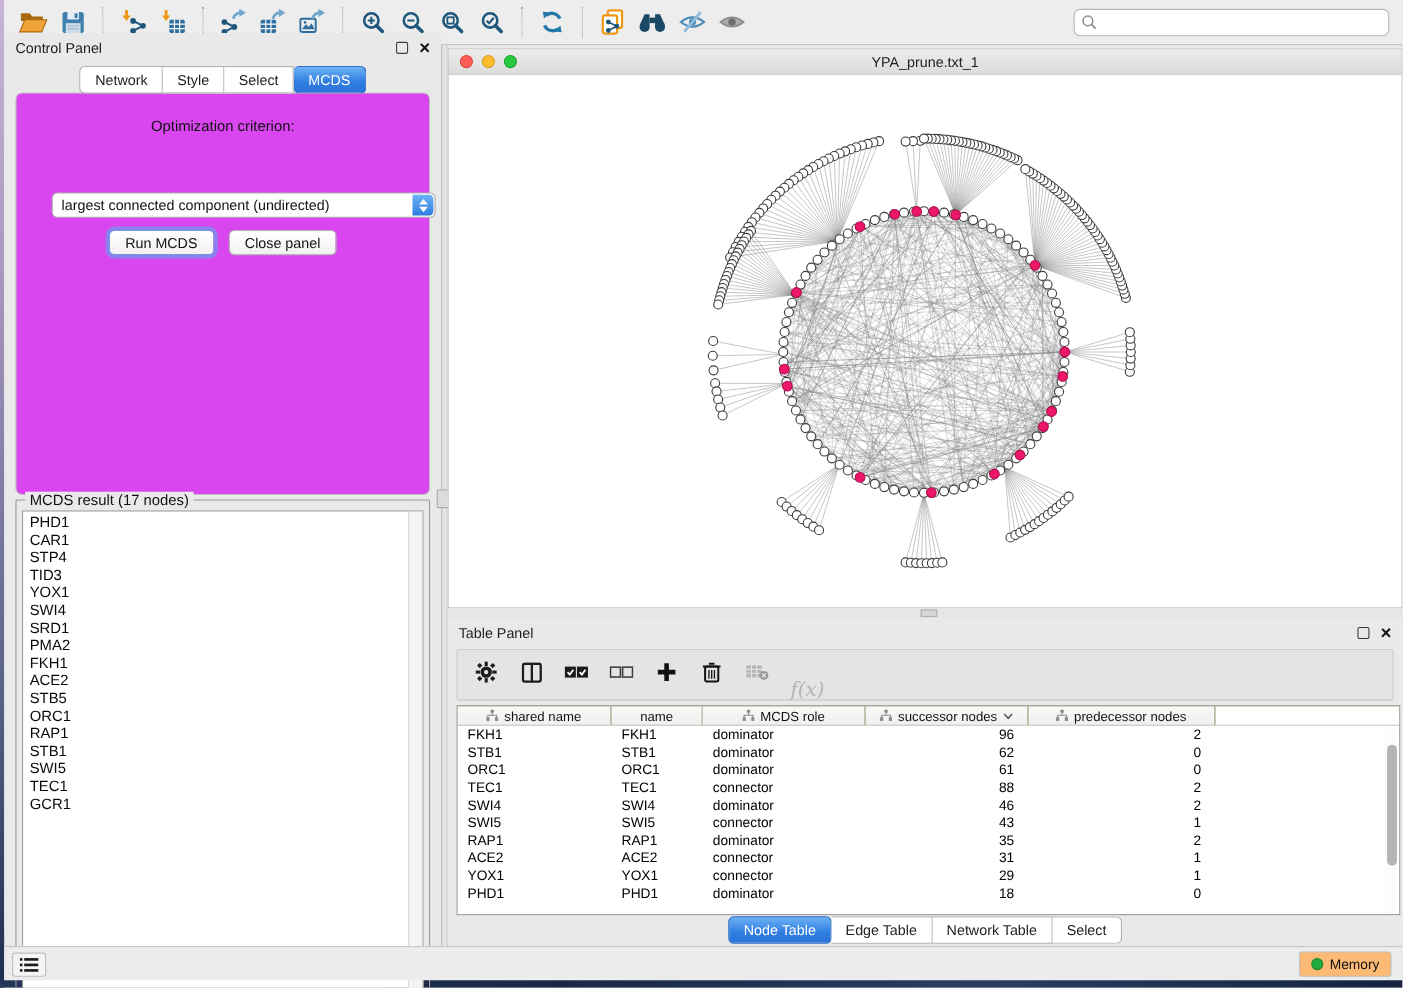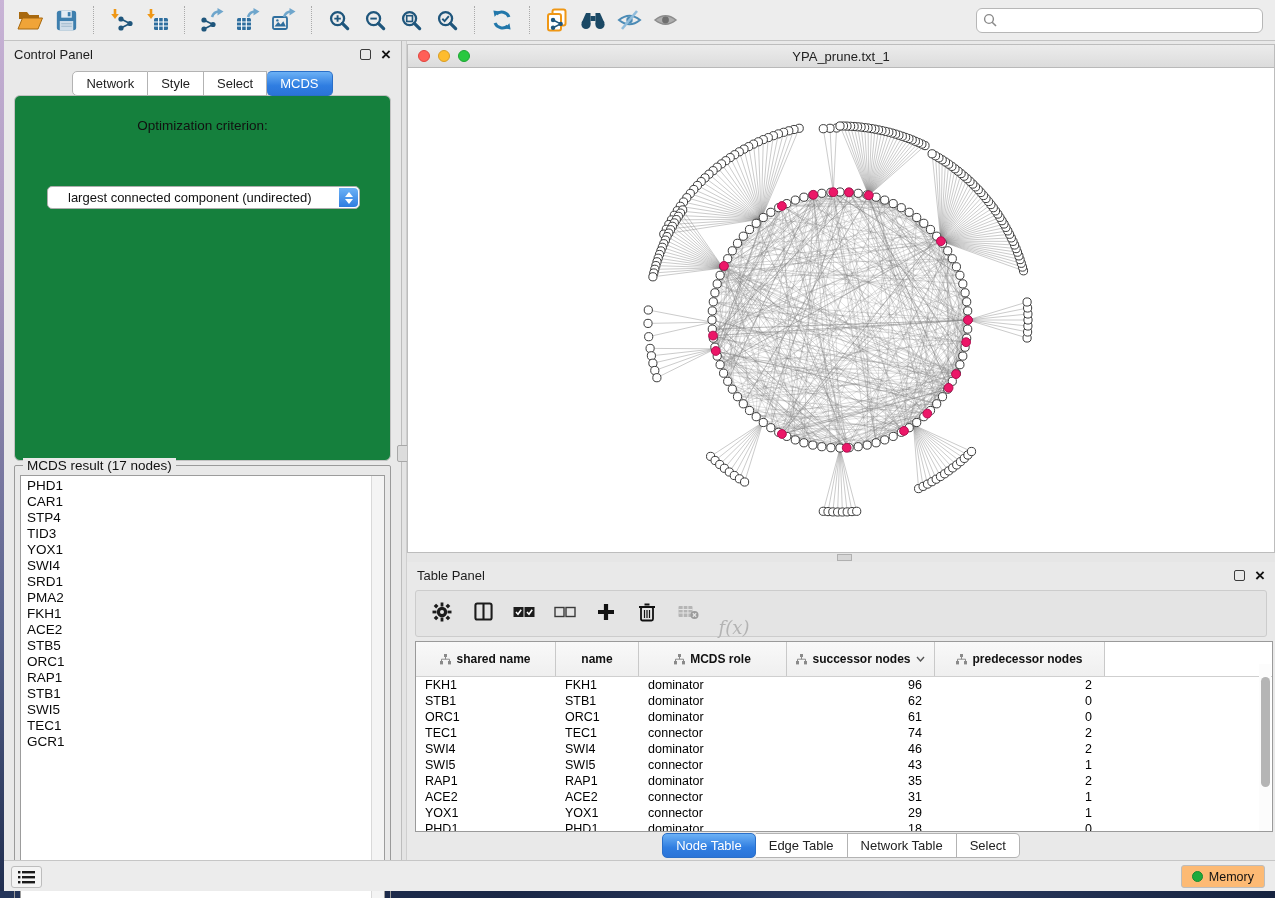--- a/index.html
+++ b/index.html
@@ -19,41 +19,41 @@
     border-bottom:1px solid #c3c3c3; display:flex; align-items:center; padding-left:8px; }
   .tbtn { width:36px; height:34px; display:flex; align-items:center; justify-content:center; cursor:default; }
   .tbtn .icon { display:flex; }
   .tsep { width:1px; height:28px; border-left:1px dotted #aaa; margin:0 9px; }
   #search-wrap { position:absolute; right:12px; top:8px; width:287px; height:25px; background:#fff;
     border:1px solid #b7b7b7; border-radius:6px; display:flex; align-items:center; padding-left:6px; }
   #search-wrap svg { flex:none; }
   #search-input { border:none; outline:none; flex:1; height:20px; font-size:13px; background:transparent; padding-left:4px; }
 
   
-  #control-panel { position:absolute; left:0; top:41px; width:397px; height:819px; background:#e9e9e9; }
+  #control-panel { position:absolute; left:0; top:30px; width:397px; height:819px; background:#e9e9e9; }
   .panel-titlebar { height:26px; display:flex; align-items:center; padding:0 10px; font-size:13px; color:#1d1d1d; }
   .panel-titlebar .spacer { flex:1; }
   .float-icon { width:11px; height:11px; border:1.6px solid #3c3c3c; border-radius:2px; margin-right:10px; }
   .close-icon { font-size:17px; font-weight:bold; color:#111; line-height:11px; }
 
   #cp-tabs { position:absolute; left:0; top:30px; width:397px; text-align:center; z-index:3; }
   .seg { display:inline-flex; }
   .seg .tab { background:#fff; border:1px solid #b3b3b3; border-left:none; padding:4px 13px;
     font-size:13px; color:#222; cursor:default; }
   .seg .tab:first-child { border-left:1px solid #b3b3b3; border-radius:5px 0 0 5px; }
   .seg .tab:last-child { border-radius:0 5px 5px 0; }
   .seg .tab.selected { background:linear-gradient(#6cb1f5,#2f7de1 60%,#2a74d8); border-color:#2a6fc8;
     color:#fff; border-radius:5px; }
 
-  #cp-box { position:absolute; left:10px; top:54px; width:377px; height:366px; background:#15803d;
+  #cp-box { position:absolute; left:10px; top:54px; width:377px; height:366px; background:#d946ef;
     border:1px solid #c2c2c2; border-radius:6px; }
   #opt-label { text-align:center; margin-top:22px; font-size:13.5px; color:#111; }
-  #criterion { position:absolute; left:32px; top:90px; width:313px; height:23px; background:#fff;
+  #criterion { position:absolute; left:32px; top:90px; width:349px; height:23px; background:#fff;
     border:1px solid #adadad; border-radius:5px; font-size:13px; display:flex; align-items:center;
-    padding-left:20px; color:#111; }
+    padding-left:8px; color:#111; }
   #criterion .stepper { position:absolute; right:1px; top:1px; bottom:1px; width:19px;
     background:linear-gradient(#6db2f6,#2e7ce0); border-radius:0 4px 4px 0; display:flex;
     flex-direction:column; align-items:center; justify-content:center; gap:2px; }
   .arr-up { width:0; height:0; border-left:4px solid transparent; border-right:4px solid transparent; border-bottom:5px solid #fff; }
   .arr-dn { width:0; height:0; border-left:4px solid transparent; border-right:4px solid transparent; border-top:5px solid #fff; }
   #cp-buttons { position:absolute; top:124px; left:0; width:100%; display:flex; justify-content:center; gap:13px; }
   .mac-btn { background:linear-gradient(#ffffff,#f1f1f1); border:1px solid #b5b5b5; border-radius:5px;
     font-size:13px; padding:3px 14px; color:#111; }
   .mac-btn.focused { box-shadow:0 0 0 3px rgba(100,160,240,.65); border-color:#6a9fe0; }
 
@@ -88,21 +88,21 @@
 
   
   #table-panel { position:absolute; left:403px; top:562px; width:868px; height:296px; background:#e9e9e9; }
   #tp-toolbar { position:absolute; left:8px; top:28px; width:852px; height:47px; background:#e4e4e4;
     border:1px solid #cccccc; border-radius:3px; display:flex; align-items:center; padding-left:14px; gap:17px; }
   .tp-btn { width:24px; height:24px; display:flex; align-items:center; justify-content:center; }
   .fx-label { font-family:"DejaVu Serif", serif; font-style:italic; font-size:18px; color:#b3b3b3; }
 
   #node-table { position:absolute; left:8px; top:79px; width:858px; height:191px; background:#fff;
     border:1px solid #9a9a9a; overflow:hidden; }
-  #nt-header { display:flex; height:35px; border-bottom:1px solid #cfcfcf; background:#4d7c0f;font-weight:bold; }
+  #nt-header { display:flex; height:18px; border-bottom:1px solid #cfcfcf; background:#4d7c0f; }
   .hcell { background:linear-gradient(#f9f9f9,#efefef); border-right:1px solid #c9c9c9;
     display:flex; align-items:center; justify-content:center; gap:5px; font-size:12px; color:#111; }
   .hcell.filler { background:#fff; border-right:none; flex:1; }
   .rows-wrap { position:relative; }
   .trow { display:flex; height:16px; align-items:center; }
   .tcell { font-size:12.5px; color:#000; padding-left:9px; overflow:hidden; white-space:nowrap; }
   .tcell.num { text-align:right; padding-right:13px; padding-left:0; }
   #nt-scroll { position:absolute; right:1px; top:22px; width:12px; height:167px; background:#fcfcfc; }
   #nt-thumb { position:absolute; left:1.5px; top:13px; width:9px; height:110px; background:#b5b5b5; border-radius:5px; }
 
@@ -342,20 +342,24 @@
           <span class="tab selected">MCDS</span>
         </span></div>
     <div id="cp-box">
       <div id="opt-label">Optimization criterion:</div>
       <div id="criterion">
         <span>largest connected component (undirected)</span>
         <span class="stepper">
             <span class="arr-up"></span>
             <span class="arr-dn"></span>
           </span>
+      </div>
+      <div id="cp-buttons">
+        <button class="mac-btn focused">Run MCDS</button>
+        <button class="mac-btn">Close panel</button>
       </div>
     </div>
     <div id="mcds-fieldset">
       <span id="mcds-legend">MCDS result (17 nodes)</span>
       <div id="mcds-list">
         <div id="mcds-items">
             <div>PHD1</div>
             <div>CAR1</div>
             <div>STP4</div>
             <div>TID3</div>
@@ -1451,21 +1455,21 @@
             <div class="tcell" style="width: 140px;">ORC1</div>
             <div class="tcell" style="width: 83px;">ORC1</div>
             <div class="tcell" style="width: 148px;">dominator</div>
             <div class="tcell num" style="width: 148px;">61</div>
             <div class="tcell num" style="width: 170px;">0</div>
           </div>
           <div class="trow">
             <div class="tcell" style="width: 140px;">TEC1</div>
             <div class="tcell" style="width: 83px;">TEC1</div>
             <div class="tcell" style="width: 148px;">connector</div>
-            <div class="tcell num" style="width: 148px;">74</div>
+            <div class="tcell num" style="width: 148px;">88</div>
             <div class="tcell num" style="width: 170px;">2</div>
           </div>
           <div class="trow">
             <div class="tcell" style="width: 140px;">SWI4</div>
             <div class="tcell" style="width: 83px;">SWI4</div>
             <div class="tcell" style="width: 148px;">dominator</div>
             <div class="tcell num" style="width: 148px;">46</div>
             <div class="tcell num" style="width: 170px;">2</div>
           </div>
           <div class="trow">

